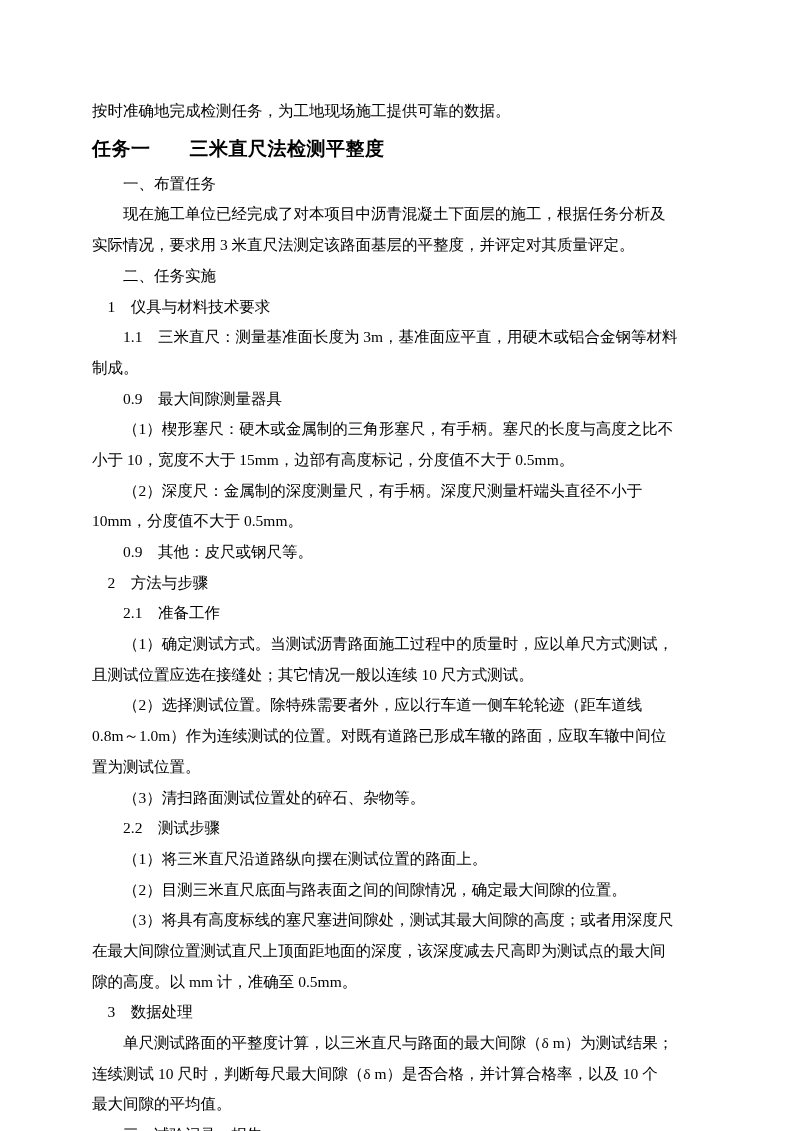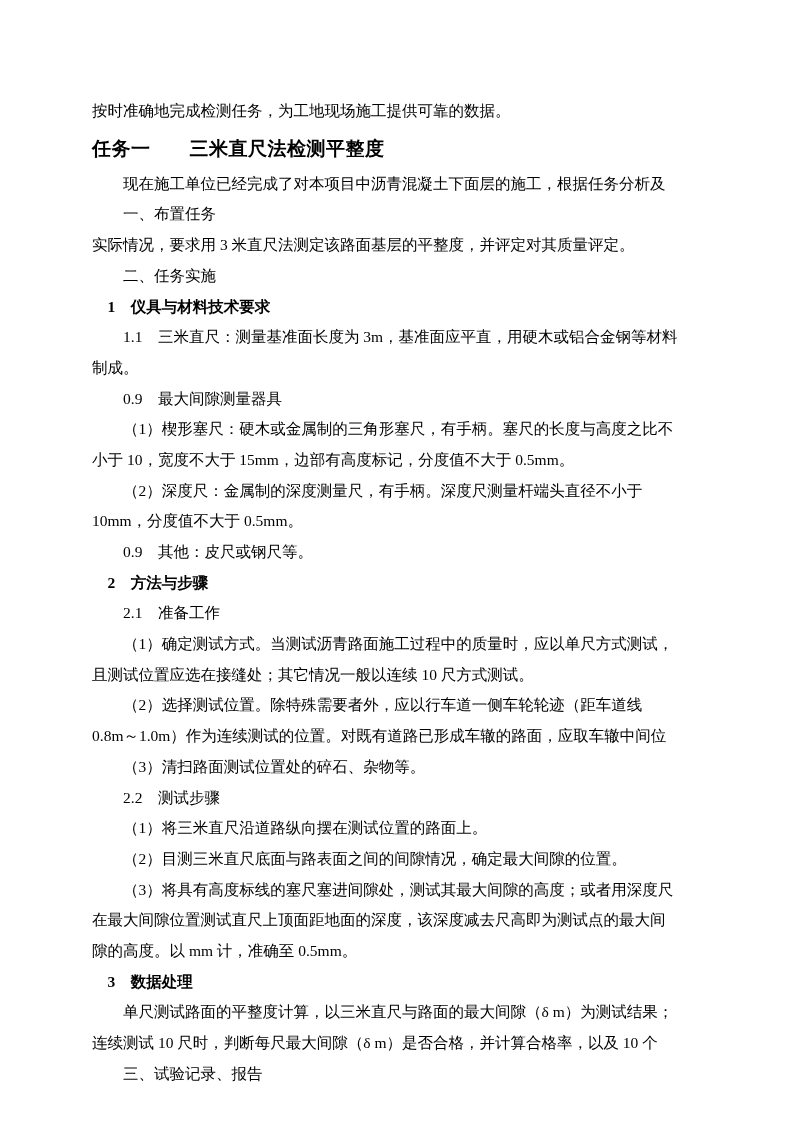--- a/index.html
+++ b/index.html
@@ -30,70 +30,71 @@
   .para {
     margin: 0;
     text-indent: 2em;
     white-space: normal;
   }
   .para.noindent {
     text-indent: 0;
   }
   .para.indent1 {
     text-indent: 1em;
-    font-weight: bold;
   }
   .title {
     margin: 4px 0 2px 0;
     text-align: left;
     font-size: 19px;
     font-weight: bold;
     line-height: 1.9;
     letter-spacing: 0.5px;
   }
 </style>
 </head>
 <body>
 
 <div class="page">
   <div class="doc-body">
 
     <p class="para noindent">按时准确地完成检测任务，为工地现场施工提供可靠的数据。</p>
 
     <h1 class="title">任务一　　三米直尺法检测平整度</h1>
 
+    <p class="para">一、布置任务</p>
     <p class="para">现在施工单位已经完成了对本项目中沥青混凝土下面层的施工，根据任务分析及</p>
-    <p class="para">一、布置任务</p>
     <p class="para noindent">实际情况，要求用 3 米直尺法测定该路面基层的平整度，并评定对其质量评定。</p>
 
     <p class="para">二、任务实施</p>
     <p class="para indent1">1　仪具与材料技术要求</p>
     <p class="para">1.1　三米直尺：测量基准面长度为 3m，基准面应平直，用硬木或铝合金钢等材料</p>
     <p class="para noindent">制成。</p>
     <p class="para">0.9　最大间隙测量器具</p>
     <p class="para">（1）楔形塞尺：硬木或金属制的三角形塞尺，有手柄。塞尺的长度与高度之比不</p>
     <p class="para noindent">小于 10，宽度不大于 15mm，边部有高度标记，分度值不大于 0.5mm。</p>
     <p class="para">（2）深度尺：金属制的深度测量尺，有手柄。深度尺测量杆端头直径不小于</p>
     <p class="para noindent">10mm，分度值不大于 0.5mm。</p>
     <p class="para">0.9　其他：皮尺或钢尺等。</p>
 
     <p class="para indent1">2　方法与步骤</p>
     <p class="para">2.1　准备工作</p>
     <p class="para">（1）确定测试方式。当测试沥青路面施工过程中的质量时，应以单尺方式测试，</p>
     <p class="para noindent">且测试位置应选在接缝处；其它情况一般以连续 10 尺方式测试。</p>
     <p class="para">（2）选择测试位置。除特殊需要者外，应以行车道一侧车轮轮迹（距车道线</p>
     <p class="para noindent">0.8m～1.0m）作为连续测试的位置。对既有道路已形成车辙的路面，应取车辙中间位</p>
+    <p class="para noindent">置为测试位置。</p>
     <p class="para">（3）清扫路面测试位置处的碎石、杂物等。</p>
     <p class="para">2.2　测试步骤</p>
     <p class="para">（1）将三米直尺沿道路纵向摆在测试位置的路面上。</p>
     <p class="para">（2）目测三米直尺底面与路表面之间的间隙情况，确定最大间隙的位置。</p>
     <p class="para">（3）将具有高度标线的塞尺塞进间隙处，测试其最大间隙的高度；或者用深度尺</p>
     <p class="para noindent">在最大间隙位置测试直尺上顶面距地面的深度，该深度减去尺高即为测试点的最大间</p>
     <p class="para noindent">隙的高度。以 mm 计，准确至 0.5mm。</p>
 
     <p class="para indent1">3　数据处理</p>
     <p class="para">单尺测试路面的平整度计算，以三米直尺与路面的最大间隙（δ m）为测试结果；</p>
     <p class="para noindent">连续测试 10 尺时，判断每尺最大间隙（δ m）是否合格，并计算合格率，以及 10 个</p>
+    <p class="para noindent">最大间隙的平均值。</p>
 
     <p class="para">三、试验记录、报告</p>
 
   </div>
 </div>
 
 </body></html>

